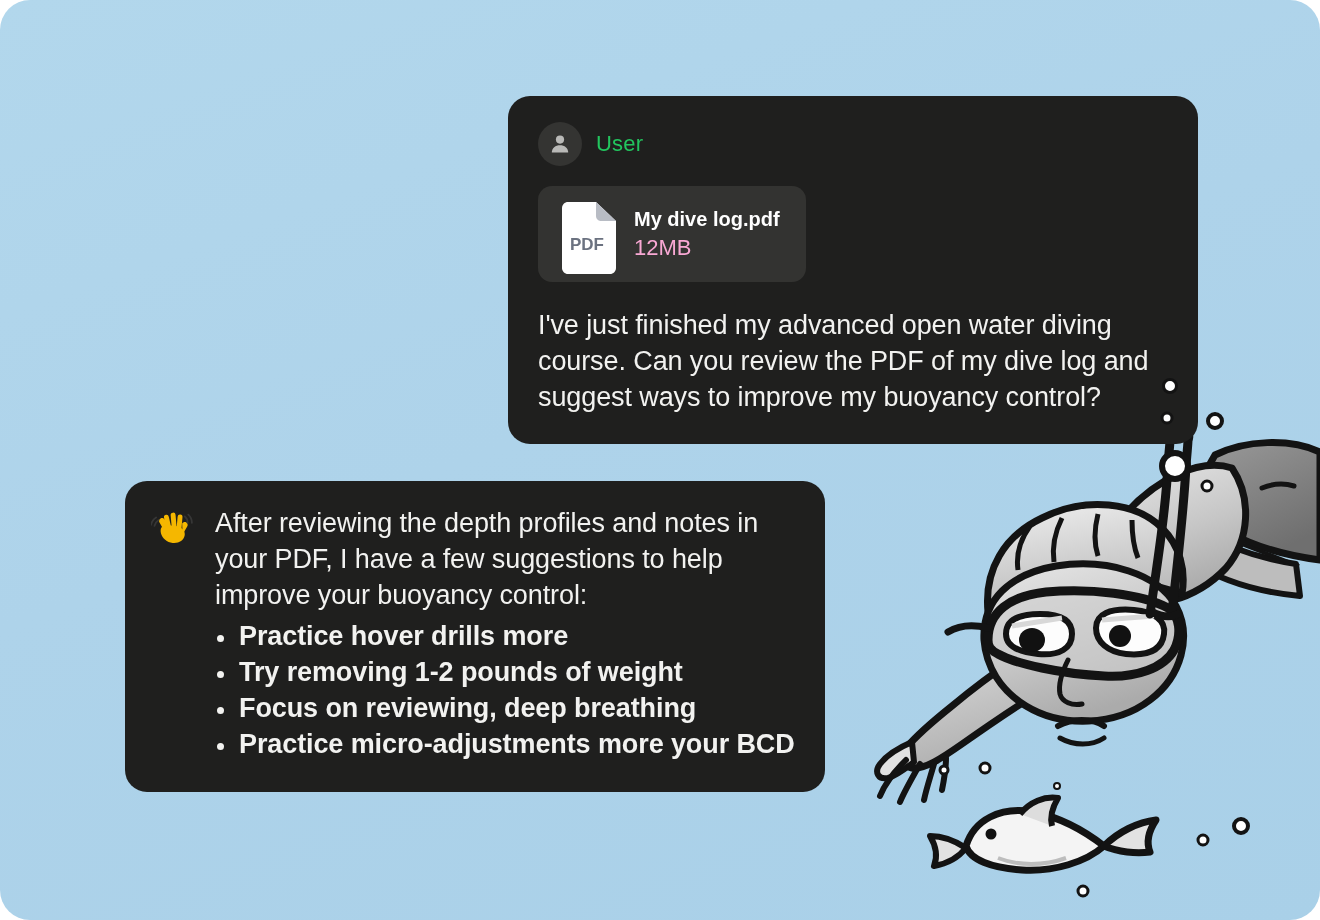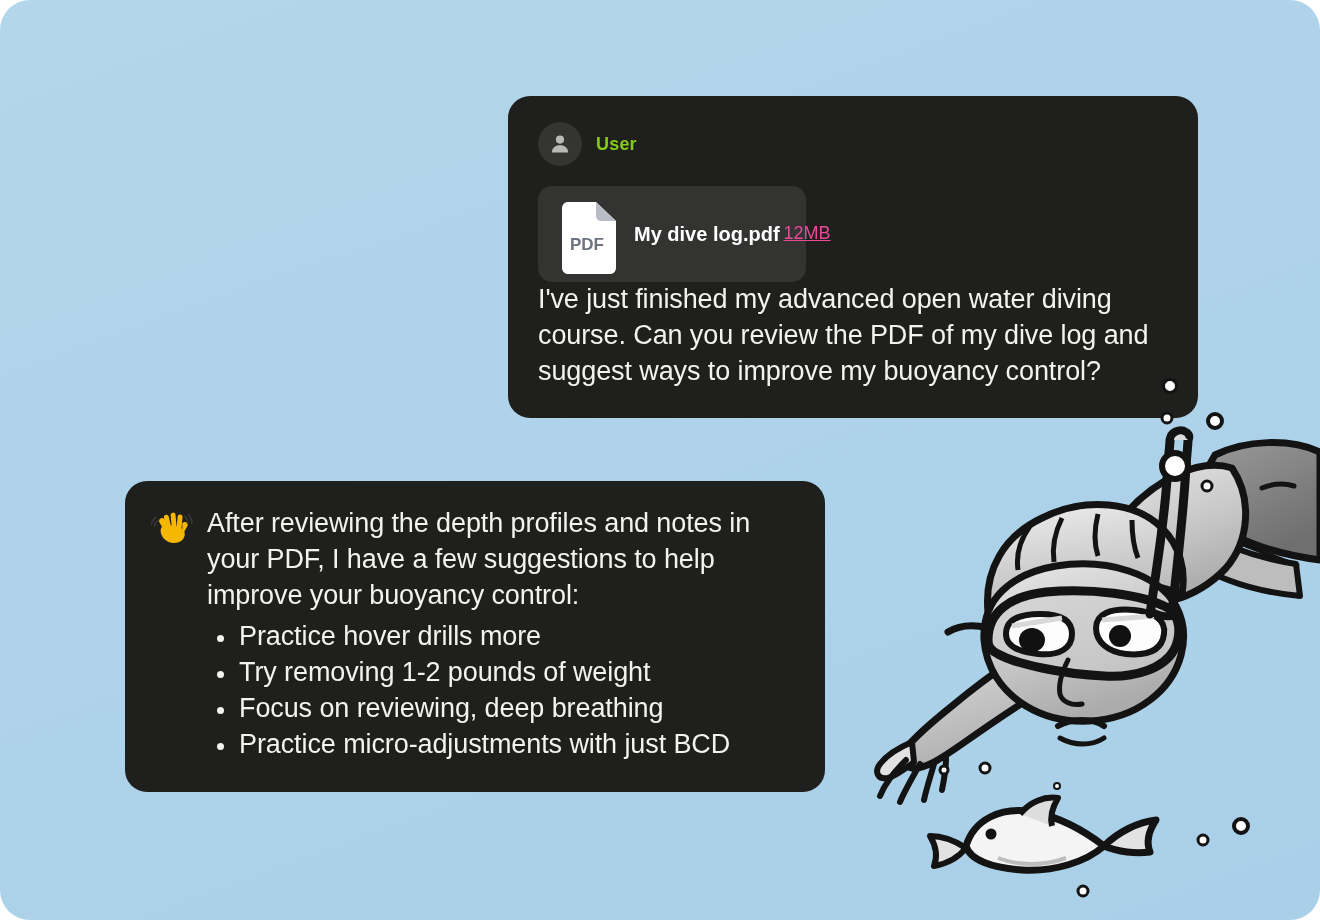--- a/index.html
+++ b/index.html
@@ -64,53 +64,53 @@
     border-radius: 50%;
     background: #343432;
     display: flex;
     align-items: center;
     justify-content: center;
     flex: none;
   }
   .avatar svg { display: block; }
 
   .user-name {
-    font-size: 18px;
-    font-weight: bold;
-    color: #84cc16;
+    font-size: 22px;
+    font-weight: normal;
+    color: #22c55e;
     letter-spacing: 0.2px;
   }
 
   .attachment {
     display: flex;
     align-items: center;
     gap: 18px;
     background: #333331;
     border-radius: 14px;
     padding: 16px 20px;
     width: 268px;
     box-sizing: border-box;
   }
 
   .pdf-icon { width: 58px; height: 64px; flex: none; }
 
-  .attachment-meta { display: flex; flex-direction: row; gap: 4px; text-align: center; }
+  .attachment-meta { display: flex; flex-direction: column; gap: 4px; }
   .file-name {
     font-size: 20px;
     font-weight: bold;
     color: #ffffff;
     white-space: nowrap;
   }
   .file-size {
-    font-size: 18px;
-    color: #ec4899;
-    text-decoration: underline;
+    font-size: 22px;
+    color: #f9a8d4;
   }
 
   .user-text {
+    margin-top: 26px;
     font-size: 27px;
     line-height: 1.33;
     color: #f2f2f0;
     letter-spacing: -0.1px;
   }
 
   
   #assistant-bubble {
     left: 125px;
     top: 481px;
@@ -132,26 +132,28 @@
     width: 44px;
     text-align: center;
   }
   .wave-emoji svg { display: block; margin-top: 2px; }
 
   .assistant-text {
     font-size: 27px;
     line-height: 1.34;
     color: #f2f2f0;
     letter-spacing: -0.1px;
+    margin-left: 8px;
   }
 
   .suggestions {
     list-style: none;
     margin: 4px 0 0 0;
     padding: 0 0 0 62px;
+    font-weight: bold;
   }
   .suggestions li {
     position: relative;
     font-size: 27px;
     line-height: 1.34;
     color: #f2f2f0;
     letter-spacing: -0.1px;
     padding-left: 26px;
   }
   .suggestions li::before {
@@ -344,21 +346,21 @@
             </g>
           </svg>
         </span>
         <div class="assistant-text">After reviewing the depth profiles and notes in your PDF, I have a few suggestions to help improve your buoyancy control:</div>
       </div>
 
       <ul class="suggestions">
         <li>Practice hover drills more</li>
         <li>Try removing 1-2 pounds of weight</li>
         <li>Focus on reviewing, deep breathing</li>
-        <li>Practice micro-adjustments with just BCD</li>
+        <li>Practice micro-adjustments more your BCD</li>
       </ul>
     </div>
 
     <svg class="air-bubble" style="left:1140px; top:370px; width:90px; height:70px;" viewBox="0 0 90 70" xmlns="http://www.w3.org/2000/svg">
       <circle cx="30" cy="16" r="6.5" fill="#ffffff" stroke="#131313" stroke-width="3"></circle>
       <circle cx="27" cy="48" r="5" fill="#ffffff" stroke="#131313" stroke-width="3"></circle>
     </svg>
   </div>
 </div>
 

